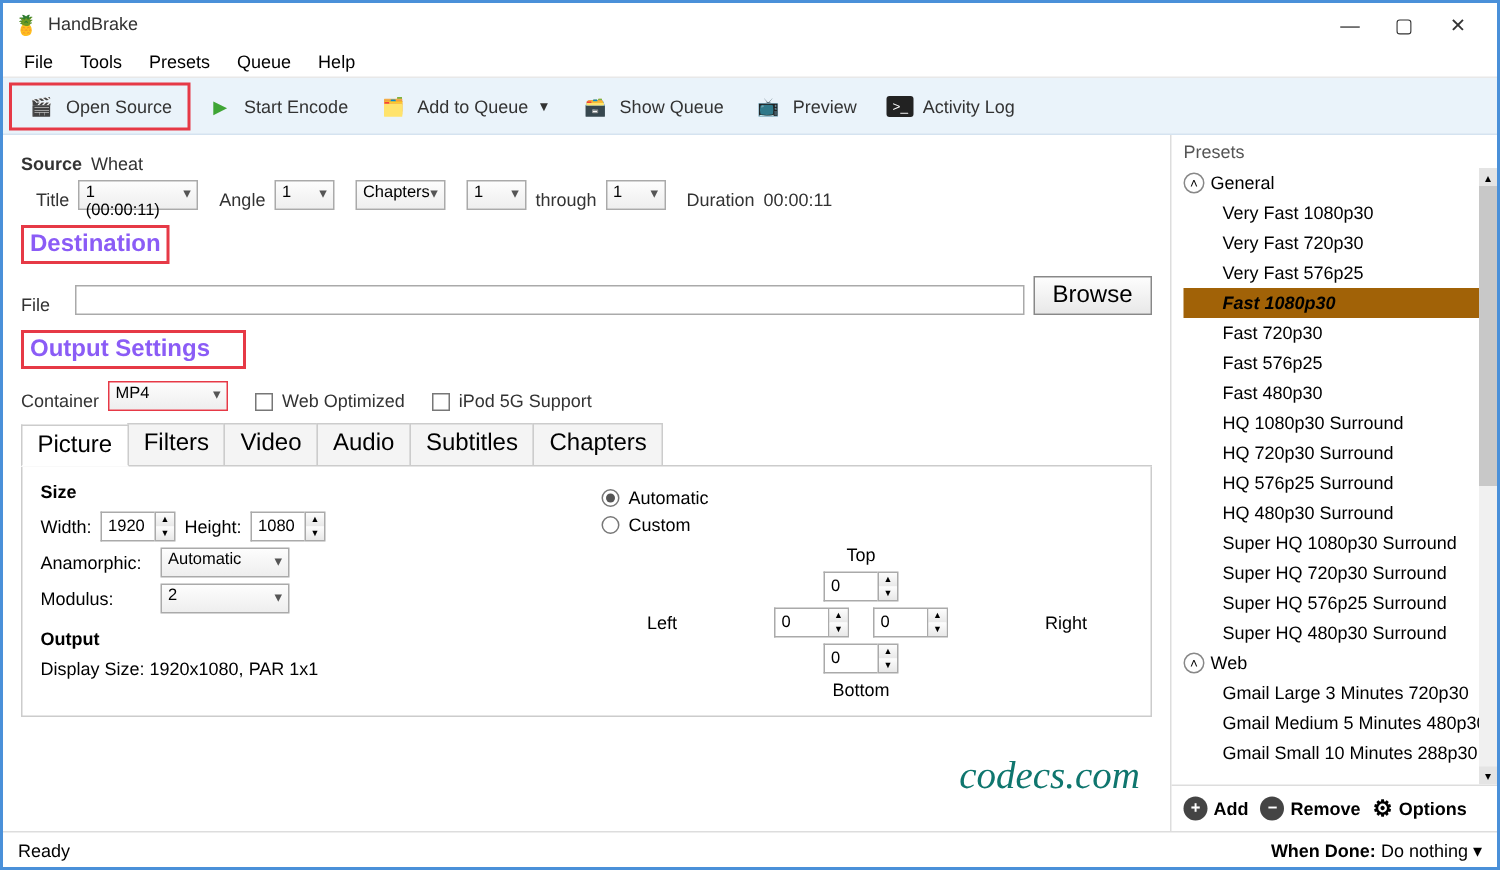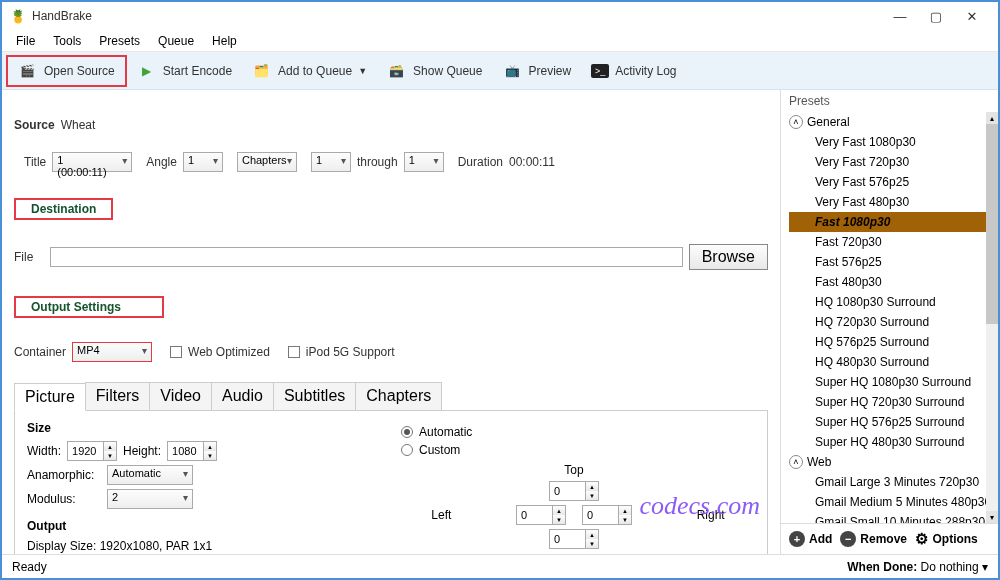--- a/index.html
+++ b/index.html
@@ -10,44 +10,44 @@
 .titlebar .spacer { flex: 1; }
 .winbtn { width: 36px; height: 22px; display: inline-flex; align-items: center; justify-content: center; font-size: 13px; color: #333; cursor: pointer; }
 .menubar { height: 22px; display: flex; align-items: center; padding: 0 6px; font-size: 12px; gap: 2px; border-bottom: 1px solid #e8e8e8; }
 .menubar span { padding: 2px 8px; cursor: pointer; }
 .toolbar { height: 38px; background: #eaf3fa; display: flex; align-items: center; padding: 0 4px; font-size: 12px; border-bottom: 1px solid #d5e3f0; }
 .tbtn { display: flex; align-items: center; gap: 6px; padding: 4px 10px; cursor: pointer; color: #333; }
 .tbtn .icon { width: 20px; height: 20px; display: inline-flex; align-items: center; justify-content: center; }
 .hl-red { border: 2px solid #e63946; }
 .main { flex: 1; display: flex; overflow: hidden; }
 .left { flex: 1; padding: 8px 12px; overflow: hidden; position: relative; }
-.row { display: flex; align-items: center; font-size: 12px; margin: 20px 0; gap: 6px; }
+.row { display: flex; align-items: flex-end; font-size: 12px; margin: 4px 0; gap: 6px; }
 .label { font-size: 12px; color: #333; }
 .bold { font-weight: 600; }
 .select, .input, .numinput { font-size: 11px; border: 1px solid #aaa; background: #fff; padding: 1px 4px; height: 20px; }
 .select { background: linear-gradient(#fdfdfd,#eee); position: relative; padding-right: 16px; }
 .select::after { content: "▾"; position: absolute; right: 4px; top: 2px; font-size: 10px; color: #555; }
 .numwrap { display: flex; }
 .numinput { width: 36px; border-right: none; }
 .spinner { width: 14px; border: 1px solid #aaa; display: flex; flex-direction: column; }
 .spinner div { flex: 1; font-size: 6px; display: flex; align-items: center; justify-content: center; background: linear-gradient(#fdfdfd,#e8e8e8); cursor: pointer; }
-.section-title { font-size: 12px; font-weight: 600; color: #14532d; margin: 6px 0 4px; display: inline-block; padding: 2px 15px; }
+.section-title { font-size: 16px; font-weight: 600; color: #8b5cf6; margin: 6px 0 4px; display: inline-block; padding: 2px 4px; }
 .tabs { display: flex; border-bottom: 1px solid #ccc; font-size: 16px; margin-top: 8px; }
 .tabs .tab { padding: 4px 10px; border: 1px solid #ccc; border-bottom: none; background: #f4f4f4; margin-right: -1px; cursor: pointer; }
 .tabs .tab.active { background: #fff; border-bottom: 1px solid #fff; position: relative; top: 1px; }
 .panel { border: 1px solid #ccc; border-top: none; padding: 10px 12px; font-size: 12px; display: flex; gap: 20px; }
 .group { flex: 1; min-width: 0; }
 .group h4 { font-size: 12px; font-weight: 600; margin-bottom: 6px; }
 .frow { display: flex; align-items: center; gap: 6px; margin: 4px 0; font-size: 12px; }
 .radio { width: 12px; height: 12px; border: 1px solid #777; border-radius: 50%; display: inline-flex; align-items: center; justify-content: center; }
 .radio.checked::after { content: ""; width: 6px; height: 6px; background: #555; border-radius: 50%; }
 .checkbox { width: 12px; height: 12px; border: 1px solid #777; display: inline-block; }
 .cropgrid { display: grid; grid-template-columns: auto auto auto; grid-template-rows: auto auto auto auto auto; gap: 4px; align-items: center; justify-items: center; font-size: 12px; margin-top: 6px; }
 .browse { padding: 3px 12px; font-size: 16px; border: 1px solid #888; background: linear-gradient(#fdfdfd,#e8e8e8); cursor: pointer; }
-.watermark { position: absolute; right: 20px; bottom: 33px; font-size: 26px; color: #8b5cf6; font-style: italic; font-family: Georgia, serif; pointer-events: none; }
+.watermark { position: absolute; right: 20px; bottom: 22px; font-size: 26px; color: #0f766e; font-style: italic; font-family: Georgia, serif; pointer-events: none; }
 .presets { width: 218px; border-left: 1px solid #ddd; display: flex; flex-direction: column; font-size: 12px; }
 .presets h3 { font-size: 12px; font-weight: 400; color: #555; padding: 4px 8px; }
 .plist { flex: 1; overflow-y: auto; padding: 0 2px 0 8px; position: relative; }
 .pcat { display: flex; align-items: center; gap: 4px; padding: 3px 0; cursor: pointer; }
 .pitem { padding: 3px 4px 3px 26px; cursor: pointer; white-space: nowrap; }
 .pitem.selected { font-weight: 700; font-style: italic; background: #a16207; }
 .pbtns { display: flex; align-items: center; gap: 8px; padding: 6px 8px; border-top: 1px solid #ddd; }
 .pbtn { display: flex; align-items: center; gap: 4px; cursor: pointer; font-size: 12px; font-weight: 600; }
 .circ { width: 16px; height: 16px; border-radius: 50%; background: #444; color: #fff; display: inline-flex; align-items: center; justify-content: center; font-size: 11px; line-height: 1; }
 .statusbar { height: 24px; border-top: 1px solid #ddd; display: flex; align-items: center; padding: 0 10px; font-size: 12px; justify-content: space-between; }
@@ -252,21 +252,20 @@
           <div class="sbdn">▾</div>
         </div>
         <div class="pcat">
             <span style="border:1px solid #888;border-radius:50%;width:14px;height:14px;display:inline-flex;align-items:center;justify-content:center;font-size:9px">˄</span>
             <span>General</span>
           </div>
         <div id="cat0">
             <div class="pitem">Very Fast 1080p30</div>
             <div class="pitem">Very Fast 720p30</div>
             <div class="pitem">Very Fast 576p25</div>
-            <div class="pitem">Very Fast 480p30</div>
             <div class="pitem selected">Fast 1080p30</div>
             <div class="pitem">Fast 720p30</div>
             <div class="pitem">Fast 576p25</div>
             <div class="pitem">Fast 480p30</div>
             <div class="pitem">HQ 1080p30 Surround</div>
             <div class="pitem">HQ 720p30 Surround</div>
             <div class="pitem">HQ 576p25 Surround</div>
             <div class="pitem">HQ 480p30 Surround</div>
             <div class="pitem">Super HQ 1080p30 Surround</div>
             <div class="pitem">Super HQ 720p30 Surround</div>

